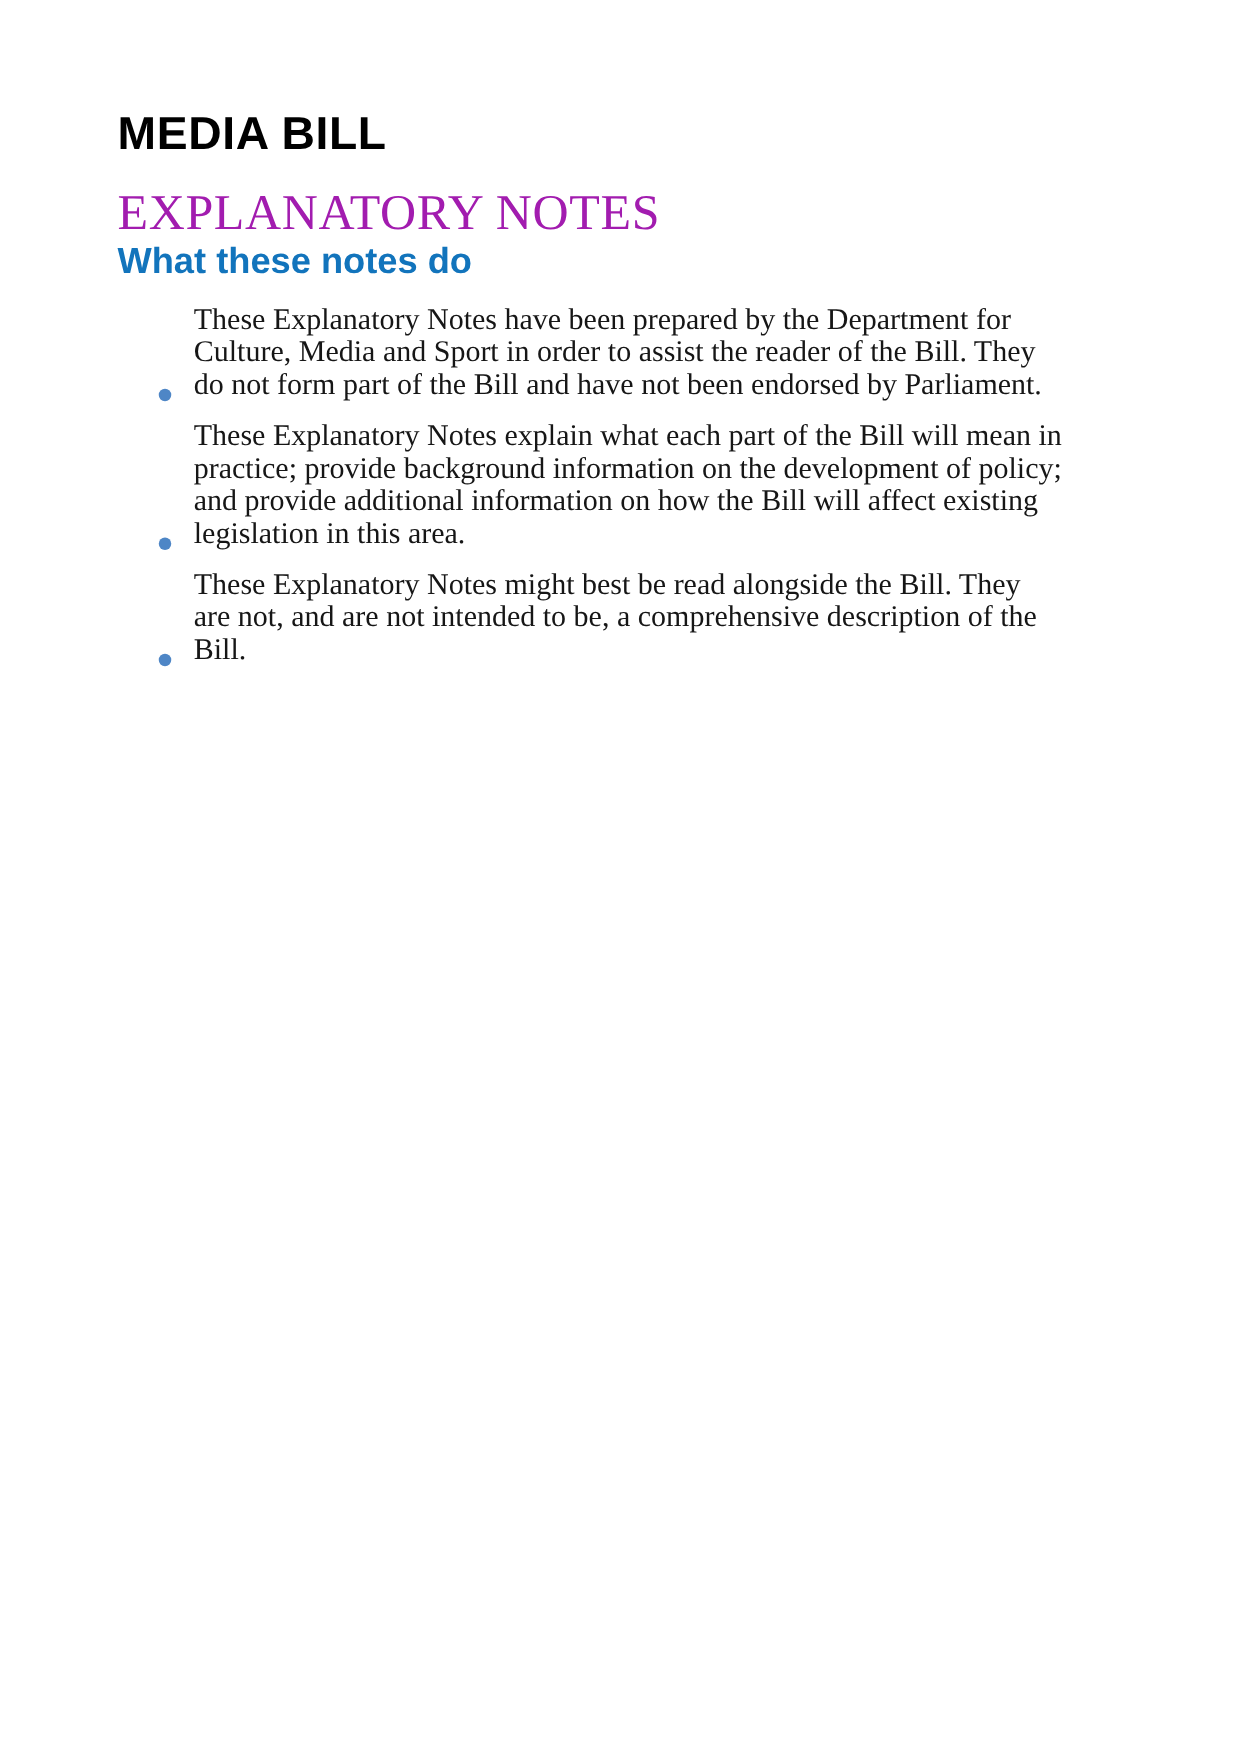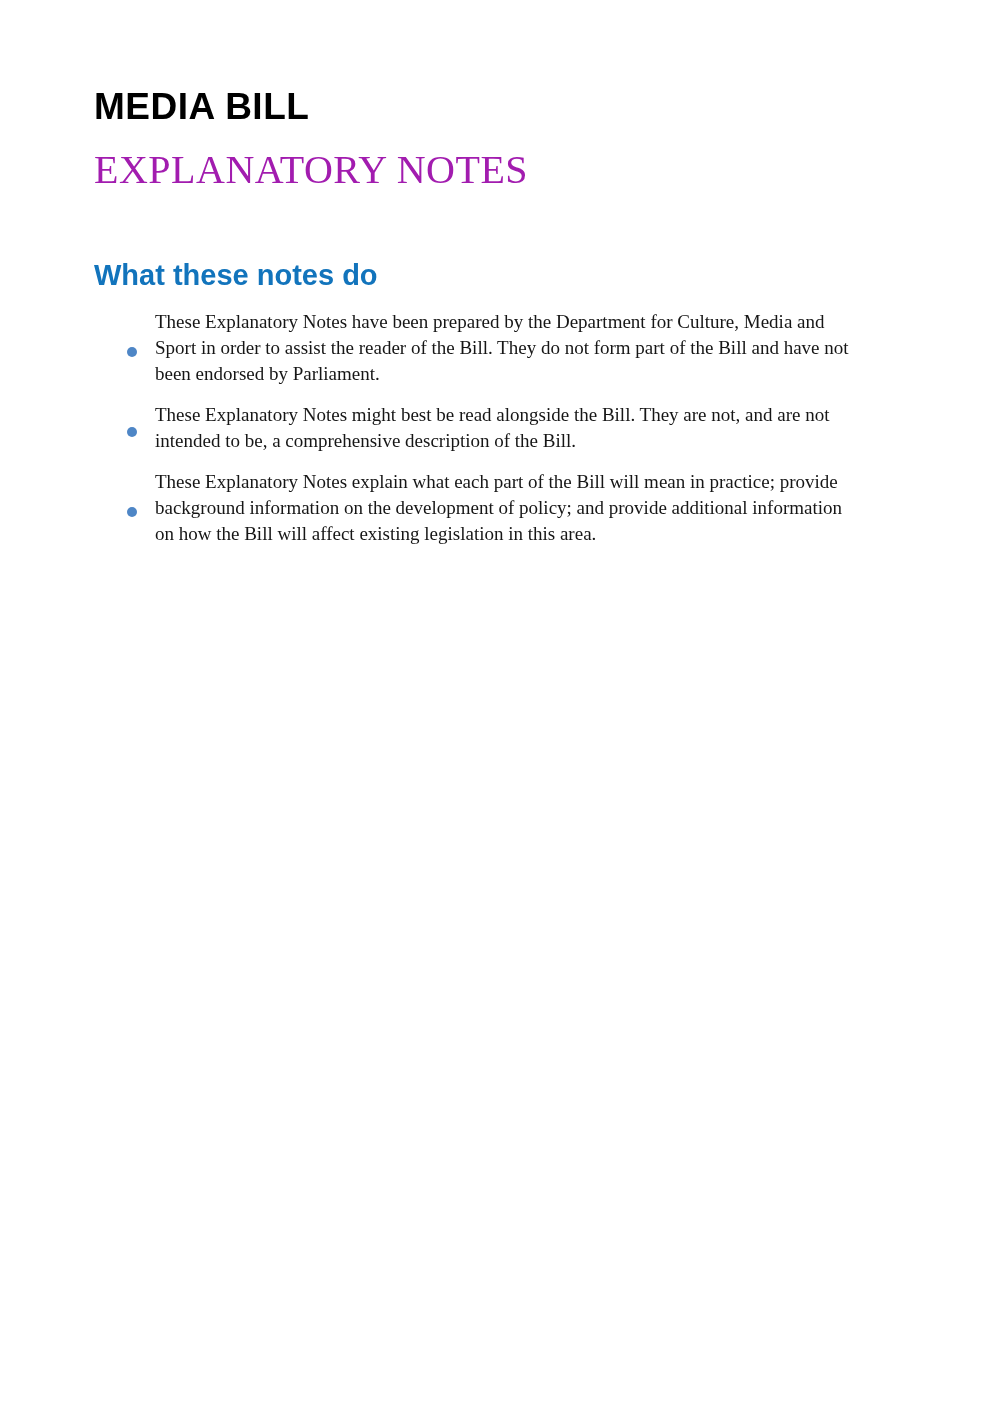--- a/index.html
+++ b/index.html
@@ -37,42 +37,41 @@
   .doc-subtitle {
     margin-top: 18px;
     font-family: Liberation Serif, serif;
     font-weight: 400;
     font-size: 40px;
     line-height: 1.15;
     letter-spacing: 0.5px;
     color: #a21caf;
   }
   .section-heading {
-    margin-top: 66px;
     font-family: "Liberation Sans", sans-serif;
     font-weight: 700;
     font-size: 29px;
     line-height: 1.15;
     color: var(--heading-blue);
   }
   .intro-paragraph {
     margin-top: 26px;
     font-size: 19px;
     line-height: 26px;
   }
   .bullet-list {
     list-style: none;
     margin-top: 17px;
   }
   .bullet-item {
     display: flex;
-    align-items: center;
+    align-items: flex-end;
     padding-left: 33px;
     margin-top: 15px;
-    font-size: 19px;
+    font-size: 24px;
     line-height: 26px;
   }
   .bullet-item:first-child { margin-top: 0; }
   .bullet-dot {
     flex: 0 0 auto;
     width: 10px;
     height: 10px;
     border-radius: 50%;
     background: var(--bullet-blue);
     margin-top: 8px;
@@ -105,25 +104,25 @@
     <h3 class="section-heading">What these notes do</h3>
 
 
     <ul class="bullet-list">
       <li class="bullet-item">
         <span class="bullet-dot"></span>
         <span class="bullet-text">These Explanatory Notes have been prepared by the Department for Culture, Media and Sport in order to assist the reader of the Bill. They do not form part of the Bill and have not been endorsed by Parliament.</span>
       </li>
       <li class="bullet-item">
         <span class="bullet-dot"></span>
-        <span class="bullet-text">These Explanatory Notes might best be read alongside the Bill. They are not, and are not intended to be, a comprehensive description of the Bill.</span>
+        <span class="bullet-text">These Explanatory Notes explain what each part of the Bill will mean in practice; provide background information on the development of policy; and provide additional information on how the Bill will affect existing legislation in this area.</span>
       </li>
       <li class="bullet-item">
         <span class="bullet-dot"></span>
-        <span class="bullet-text">These Explanatory Notes explain what each part of the Bill will mean in practice; provide background information on the development of policy; and provide additional information on how the Bill will affect existing legislation in this area.</span>
+        <span class="bullet-text">These Explanatory Notes might best be read alongside the Bill. They are not, and are not intended to be, a comprehensive description of the Bill.</span>
       </li>
     </ul>
 
   </div>
 
   <div class="footer">
     <span>HL Bill 44–EN</span>
     <span>58/7</span>
   </div>
 </div>

